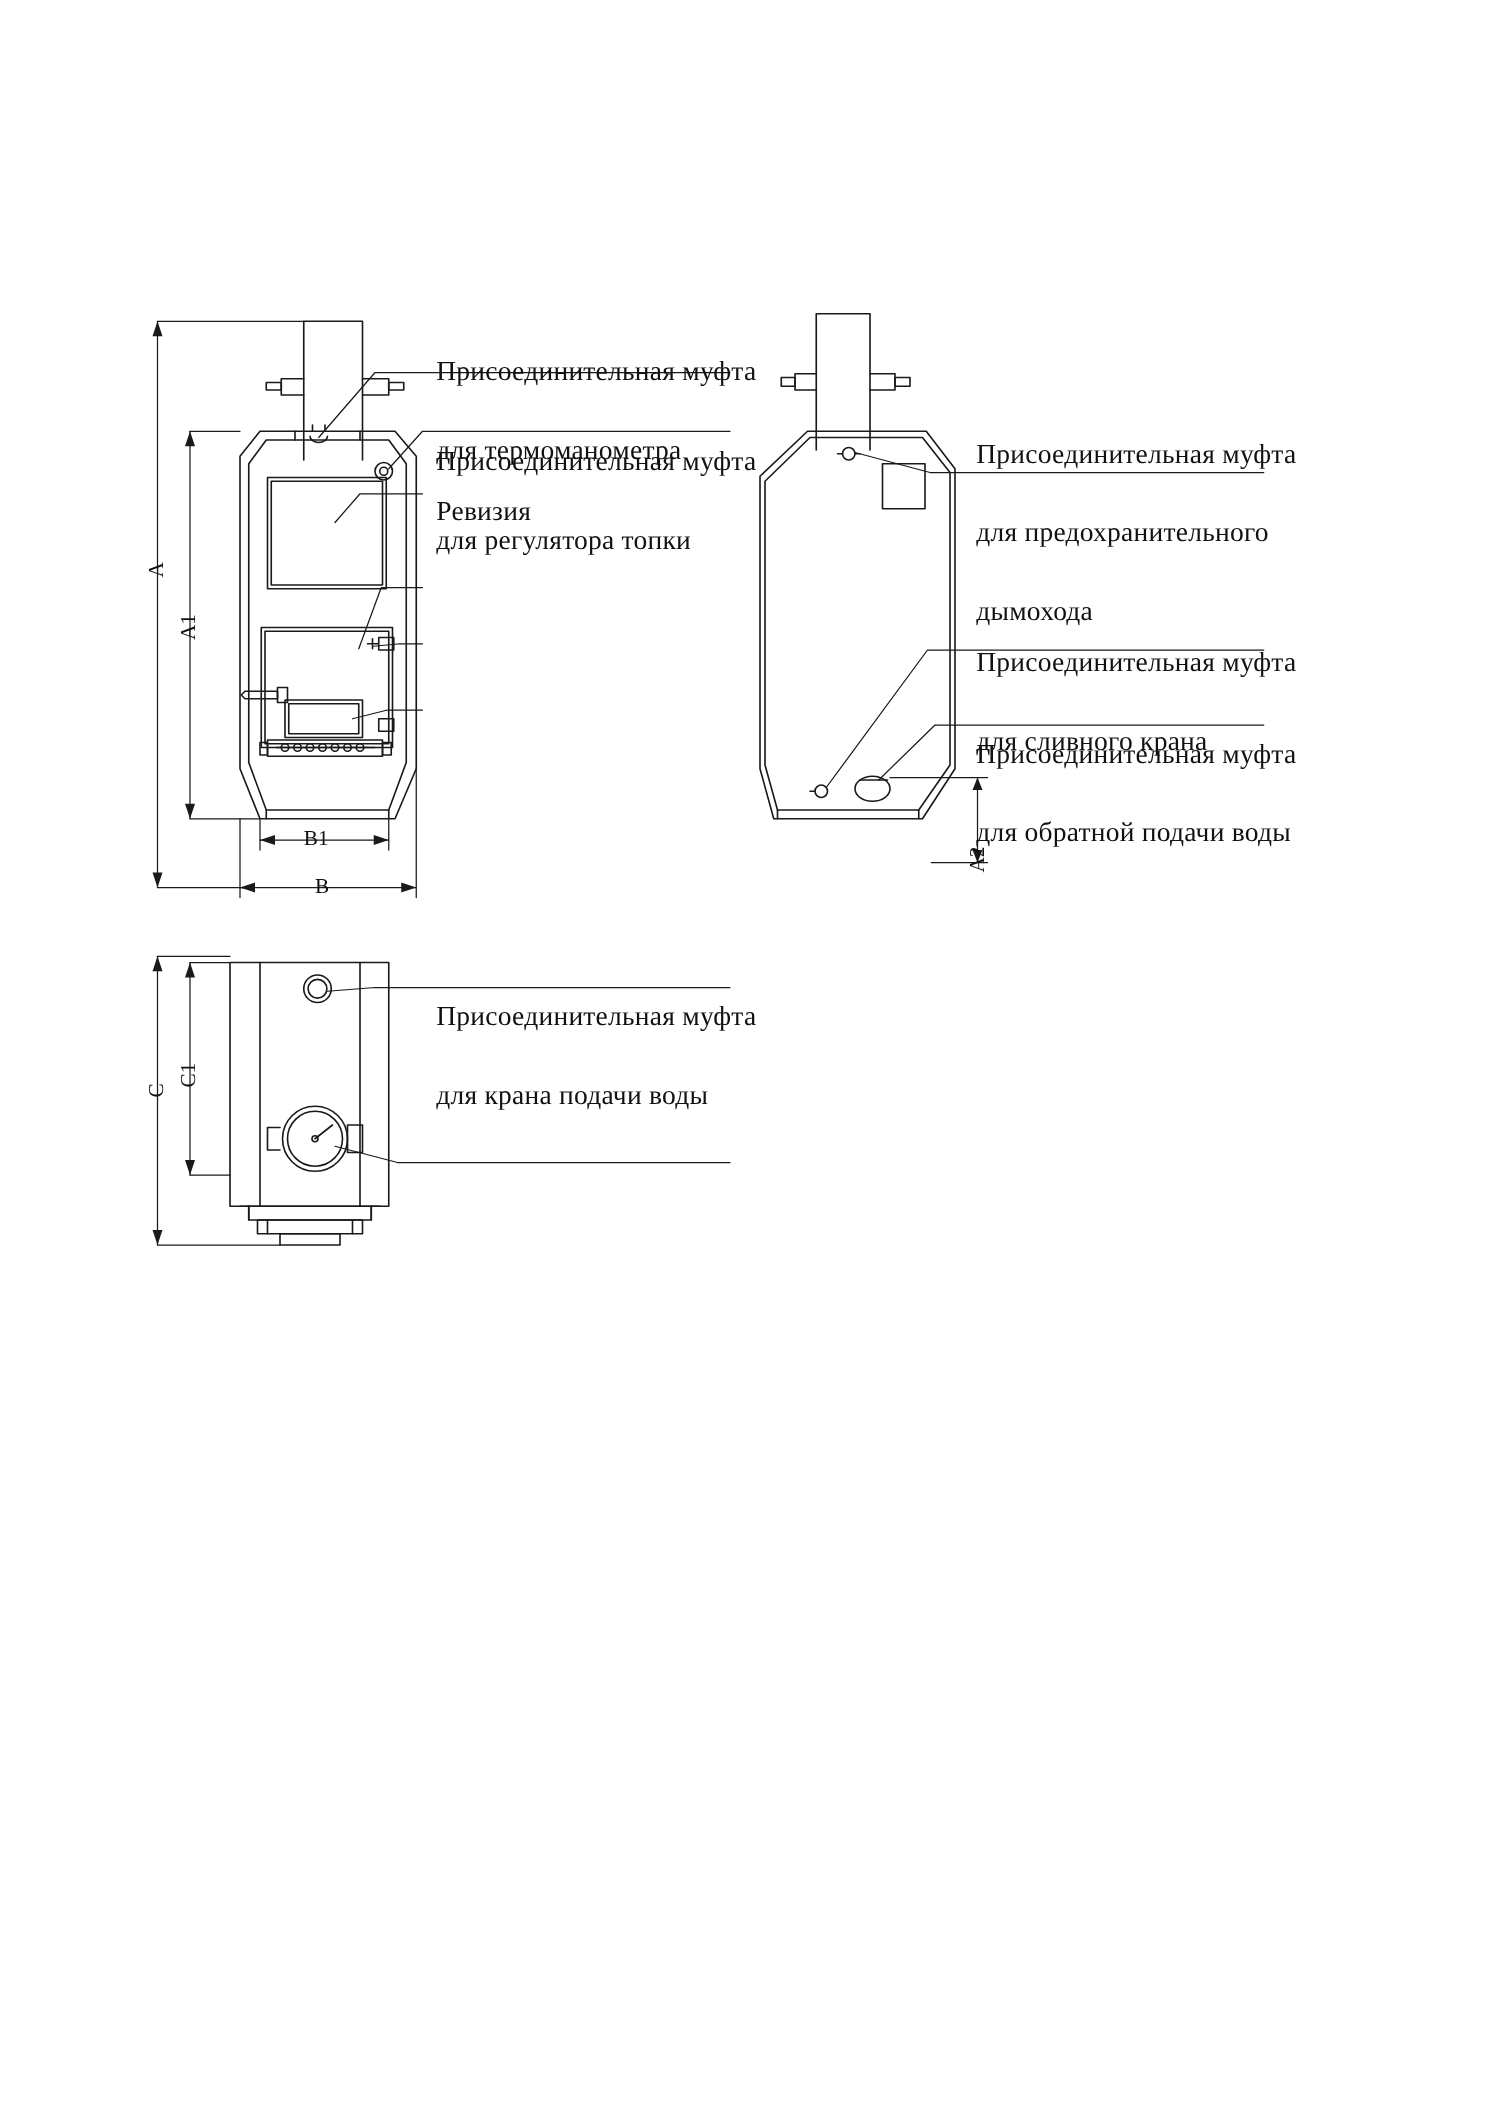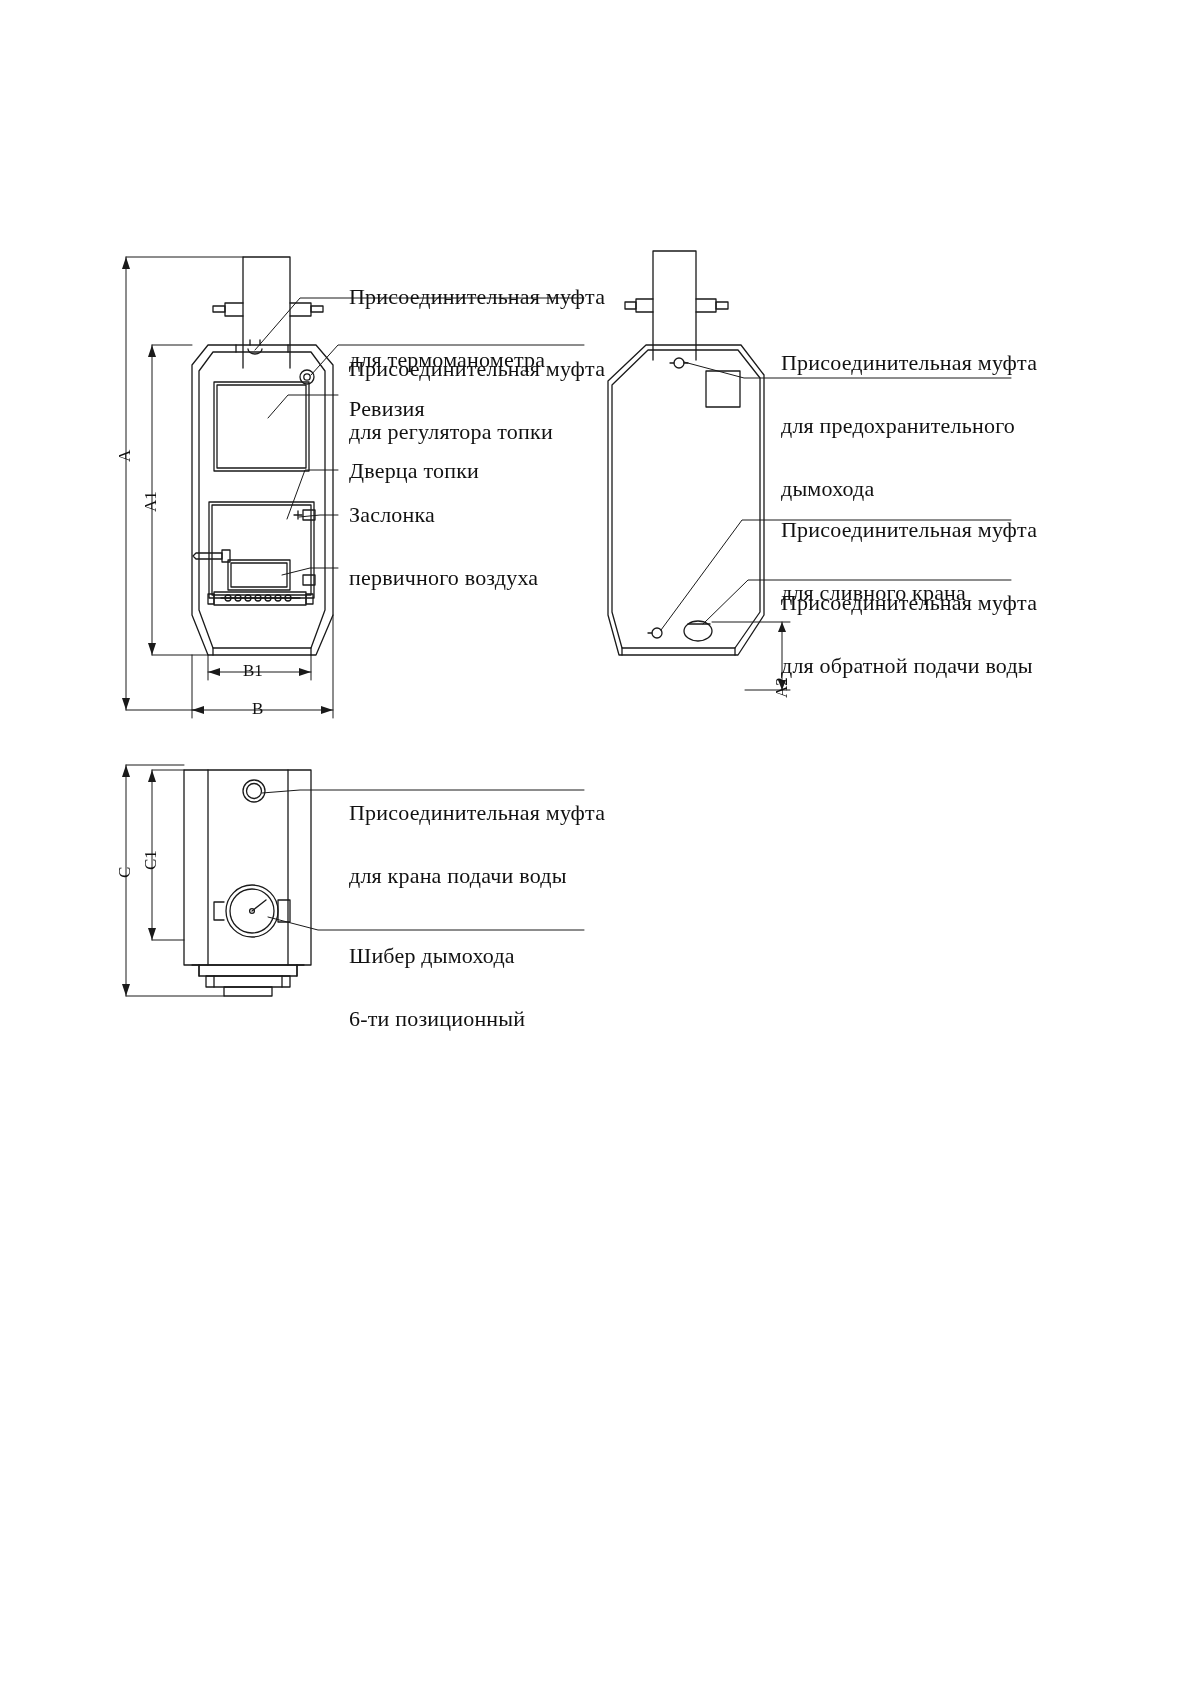--- a/index.html
+++ b/index.html
@@ -237,28 +237,21 @@
 
   <div class="lbl" style="left:349px; top:316px;">
     <div>Присоединительная муфта</div>
     <div>для регулятора топки</div>
   </div>
 
   <div class="lbl" style="left:349px; top:356px;">
     <div>Ревизия</div>
   </div>
 
-  <div class="lbl" style="left:349px; top:418px;">
-    <div>Дверца топки</div>
-  </div>
-
-  <div class="lbl" style="left:349px; top:462px;">
-    <div>Заслонка</div>
-    <div>первичного воздуха</div>
-  </div>
+
 
 
   <div class="lbl" style="left:781px; top:310px;">
     <div>Присоединительная муфта</div>
     <div>для предохранительного</div>
     <div>дымохода</div>
   </div>
 
   <div class="lbl" style="left:781px; top:477px;">
     <div>Присоединительная муфта</div>
@@ -268,24 +261,20 @@
   <div class="lbl" style="left:781px; top:550px;">
     <div>Присоединительная муфта</div>
     <div>для обратной подачи воды</div>
   </div>
 
   <div class="lbl" style="left:349px; top:760px;">
     <div>Присоединительная муфта</div>
     <div>для крана подачи воды</div>
   </div>
 
-  <div class="lbl" style="left:349px; top:903px;">
-    <div>Шибер дымохода</div>
-    <div>6-ти позиционный</div>
-  </div>
 
   <div class="dim vert" style="left:115px; top:462px;">A</div>
   <div class="dim vert" style="left:141px; top:512px;">A1</div>
   <div class="dim vert" style="left:772px; top:698px;">A2</div>
   <div class="dim" style="left:243px; top:661px;">B1</div>
   <div class="dim" style="left:252px; top:699px;">B</div>
   <div class="dim vert" style="left:115px; top:878px;">C</div>
   <div class="dim vert" style="left:141px; top:870px;">C1</div>
 
 </div>

